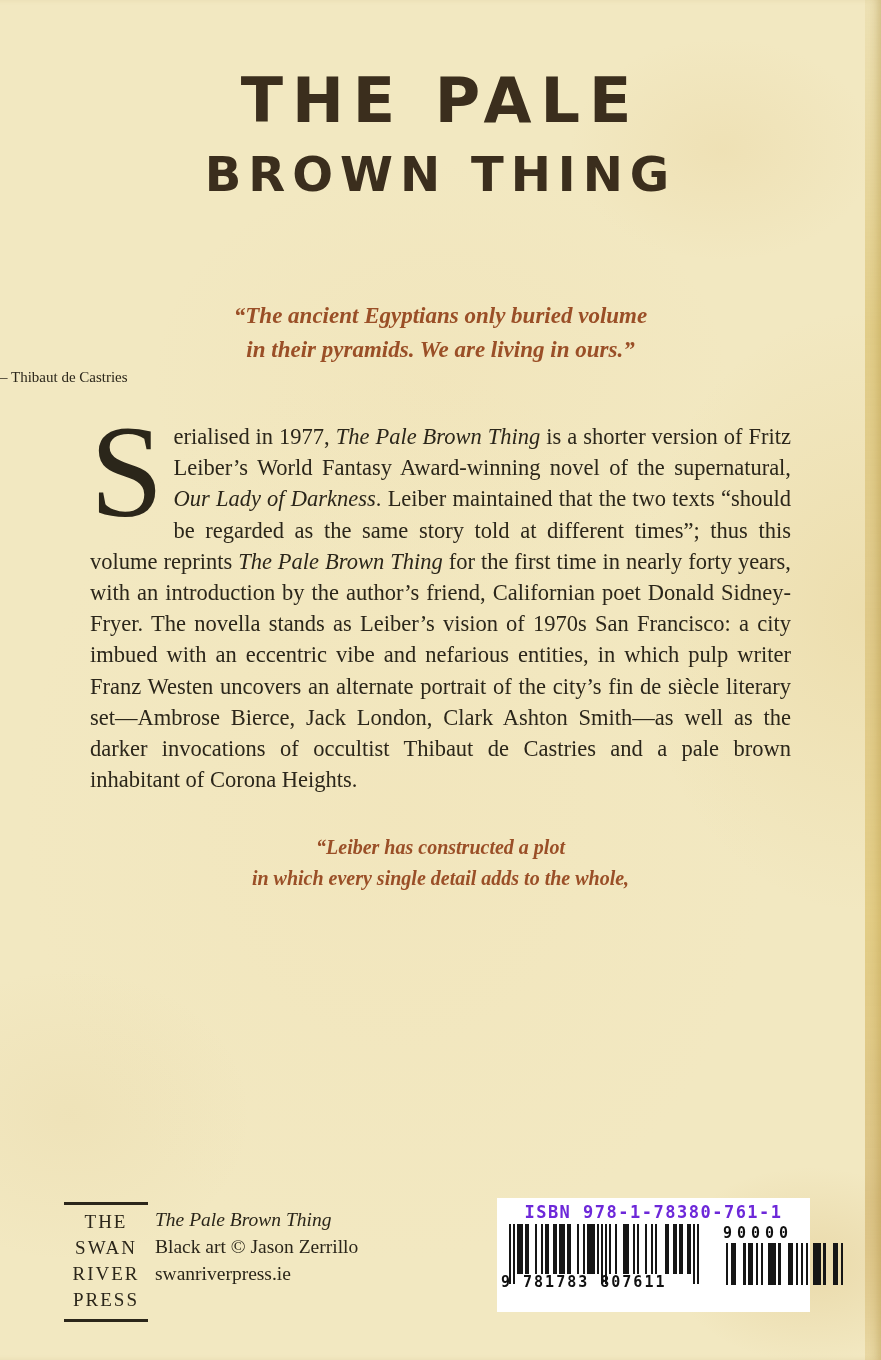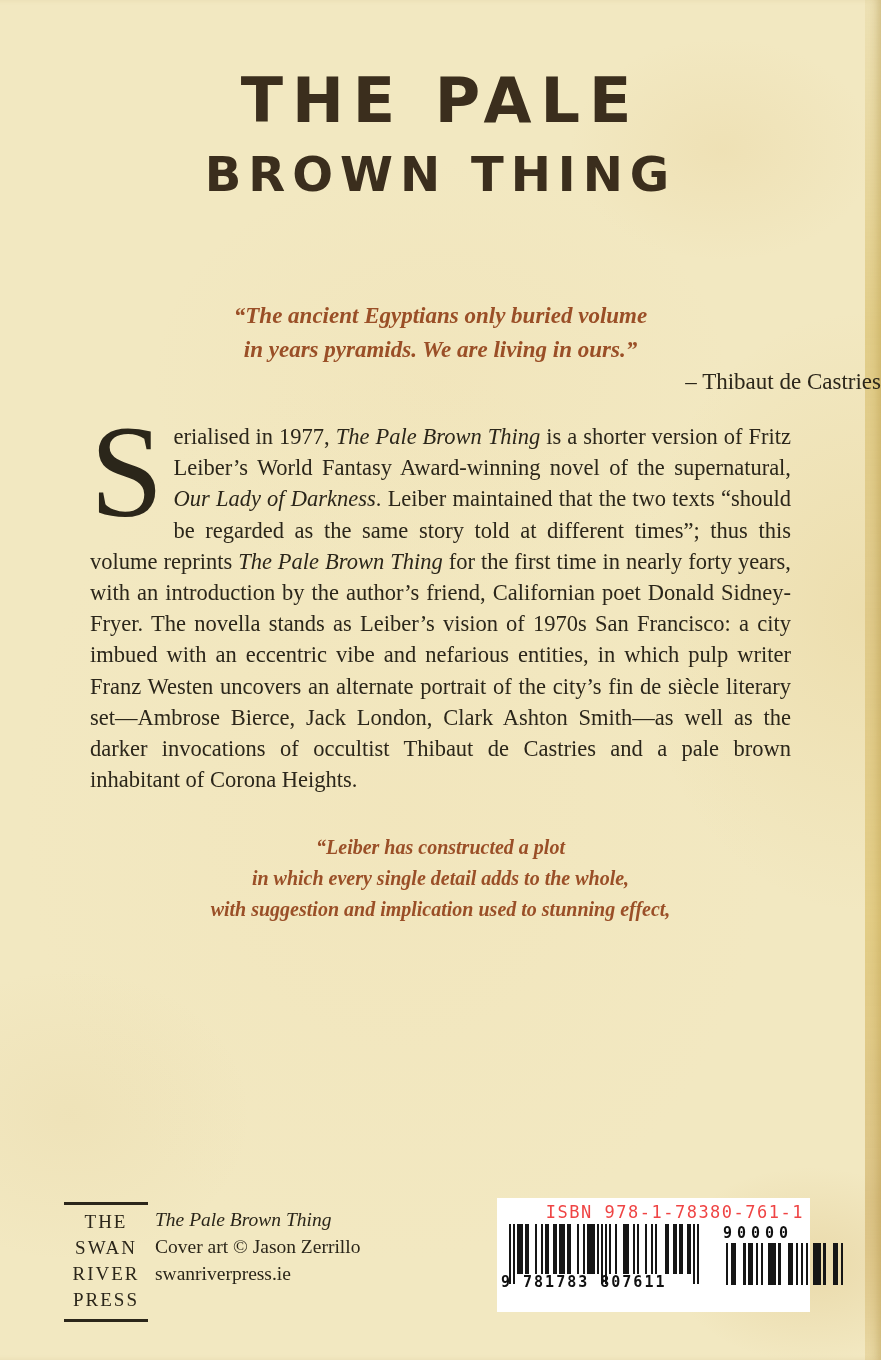--- a/index.html
+++ b/index.html
@@ -47,21 +47,21 @@
   }
   .epigraph{
     position:absolute;left:0;top:299px;width:100%;
     text-align:center;
     font-size:23px;line-height:34px;
     font-style:italic;font-weight:bold;
     color:#9a4f27;
   }
   .epigraph-attr{
     position:absolute;left:0;top:369px;width:100%;
-    text-align:right;font-size:23px;color:#2b261a;
+    text-align:left;font-size:15px;color:#2b261a;
   }
   .synopsis{
     position:absolute;left:90px;top:421px;width:701px;
     margin:0;text-align:justify;
     font-size:22.5px;line-height:31.2px;
     color:#2b261a;
   }
   .dropcap{
     float:left;
     font-size:132px;line-height:94px;
@@ -94,24 +94,24 @@
     color:#2b261a;
   }
   .publisher-info > div:first-child{font-style:italic;}
   .barcode-box{
     position:absolute;left:497px;top:1198px;width:313px;height:114px;
     background:#fff;
     box-sizing:border-box;
     padding:4px 6px 0 6px;
   }
   .isbn-label{
-    text-align:right;
+    text-align:center;
     font-family:"DejaVu Sans Mono", monospace;
-    font-weight:normal;font-size:17px;letter-spacing:1.5px;
-    color:#ef4444;white-space:nowrap;
+    font-weight:bold;font-size:17px;letter-spacing:1.5px;
+    color:#6d28d9;white-space:nowrap;
   }
   .bars-row{display:flex;align-items:flex-start;margin-top:2px;}
   .bars{display:flex;align-items:flex-start;}
   .bars i{display:block;}
   .bars i.b{background:#161616;}
   .bars i.s{background:transparent;}
   .main-bar-wrap{margin-left:6px;}
   .ean-text{
     font-family:"DejaVu Sans Mono", monospace;
     font-weight:bold;font-size:15px;letter-spacing:2px;
@@ -129,44 +129,43 @@
 
 <div class="cover">
   <div class="edge-band"></div>
 
   <h1 class="title title-l1">THE PALE</h1>
   <h1 class="title title-l2">BROWN THING</h1>
 
 
   <div class="epigraph">
       <div>“The ancient Egyptians only buried volume</div>
-      <div>in years pyramids. We are living in ours.”</div>
+      <div>in their pyramids. We are living in ours.”</div>
     </div>
   <div class="epigraph-attr">– Thibaut de Castries</div>
 
   <p class="synopsis">
     <span class="dropcap">S</span><span><span>erialised in 1977, </span><span class="it">The Pale Brown Thing</span><span> is a shorter version of Fritz Leiber’s World Fantasy Award-winning novel of the supernatural, </span><span class="it">Our Lady of Darkness</span><span>. Leiber maintained that the two texts “should be regarded as the same story told at different times”; thus this volume reprints </span><span class="it">The Pale Brown Thing</span><span> for the first time in nearly forty years, with an introduction by the author’s friend, Californian poet Donald Sidney-Fryer. The novella stands as Leiber’s vision of 1970s San Francisco: a city imbued with an eccentric vibe and nefarious entities, in which pulp writer Franz Westen uncovers an alternate portrait of the city’s fin de siècle literary set—Ambrose Bierce, Jack London, Clark Ashton Smith—as well as the darker invocations of occultist Thibaut de Castries and a pale brown inhabitant of Corona Heights.</span></span>
   </p>
 
   <div class="review">
       <div>“Leiber has constructed a plot</div>
       <div>in which every single detail adds to the whole,</div>
-      <div>with suggestion and implication used to stunning effect,</div>
     </div>
 
   <div class="publisher-logo">
       <div>THE</div>
       <div>SWAN</div>
       <div>RIVER</div>
       <div>PRESS</div>
     </div>
 
   <div class="publisher-info">
       <div>The Pale Brown Thing</div>
-      <div>Cover art © Jason Zerrillo</div>
+      <div>Black art © Jason Zerrillo</div>
       <div>swanriverpress.ie</div>
     </div>
 
   <div class="barcode-box">
     <div class="isbn-label">ISBN 978-1-78380-761-1</div>
     <div class="bars-row">
       <div class="main-bar-wrap">
         <div id="ean13" class="bars">
             <i class="b" style="width: 2px; height: 60px;"></i>
             <i class="s" style="width: 2px; height: 60px;"></i>

